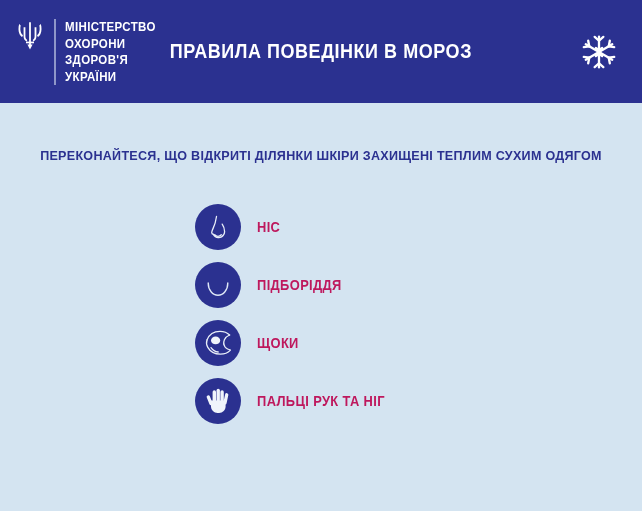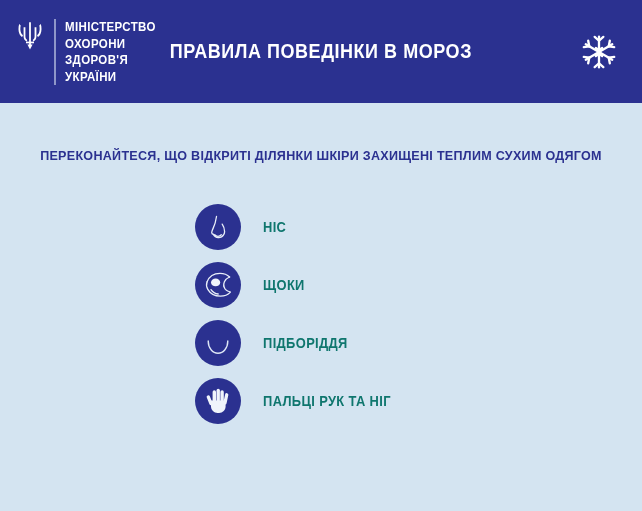--- a/index.html
+++ b/index.html
@@ -132,22 +132,22 @@
     border-radius: 50%;
     background: #2b3190;
     flex: 0 0 auto;
     display: flex;
     align-items: center;
     justify-content: center;
     overflow: hidden;
   }
   .item-icon svg { display: block; }
   .item-label {
-    margin-left: 22px;
-    color: #0f766e;
+    margin-left: 16px;
+    color: #be185d;
     font-size: 14px;
     font-weight: bold;
     letter-spacing: 0.4px;
     font-family: "Liberation Sans Narrow", "Liberation Sans", sans-serif;
     white-space: nowrap;
   }
   .item-label span {
     display: inline-block;
     transform: scaleX(0.92);
     transform-origin: left center;
@@ -230,49 +230,49 @@
       </div>
       <div class="item-label">
         <span>НІС</span>
       </div>
     </div>
 
 
     <div class="item">
       <div class="item-icon">
         <svg width="46" height="46" viewBox="0 0 46 46">
+          <path d="M13.2 21.0c0 7.0 4.4 12.2 9.8 12.2s9.8-5.2 9.8-12.2" fill="none" stroke="#dde6f5" stroke-width="1.4" stroke-linecap="round"></path>
+        </svg>
+      </div>
+      <div class="item-label">
+        <span>ПІДБОРІДДЯ</span>
+      </div>
+    </div>
+
+    <div class="item">
+      <div class="item-icon">
+        <svg width="46" height="46" viewBox="0 0 46 46">
           <g fill="none" stroke="#e8eef8" stroke-width="1.3" stroke-linecap="round" stroke-linejoin="round">
             <path d="M12.0 20.0c2.0-5.2 7.0-8.6 13.0-8.6 4.0 0 7.4 1.4 9.6 3.6"></path>
             <path d="M12.0 20.0c-0.8 2.4-0.6 5.0 0.8 7.4 2.4 4.2 7.2 6.8 12.6 6.8 4.2 0 7.6-1.4 9.8-3.8"></path>
             <path d="M34.6 15.0c-2.4 1.0-4.2 2.6-5.2 4.8-0.6 1.4-0.8 2.8-0.6 4.2"></path>
             <path d="M28.8 24.0c0.4 2.2 1.8 4.0 3.8 5.0 0.8 0.4 1.6 0.7 2.6 0.8"></path>
             <path d="M16.0 27.6c1.6 2.4 4.2 4.0 7.2 4.4"></path>
           </g>
           <ellipse cx="20.6" cy="20.4" rx="4.6" ry="3.9" fill="#f0f4fb" stroke="none"></ellipse>
         </svg>
       </div>
       <div class="item-label">
         <span>ЩОКИ</span>
       </div>
     </div>
 
     <div class="item">
       <div class="item-icon">
         <svg width="46" height="46" viewBox="0 0 46 46">
-          <path d="M13.2 21.0c0 7.0 4.4 12.2 9.8 12.2s9.8-5.2 9.8-12.2" fill="none" stroke="#dde6f5" stroke-width="1.4" stroke-linecap="round"></path>
-        </svg>
-      </div>
-      <div class="item-label">
-        <span>ПІДБОРІДДЯ</span>
-      </div>
-    </div>
-
-    <div class="item">
-      <div class="item-icon">
-        <svg width="46" height="46" viewBox="0 0 46 46">
           <g fill="#f0f4fb">
             <rect x="13.0" y="17.0" width="3.3" height="10.5" rx="1.65" transform="rotate(-22 14.65 22.25)"></rect>
             <rect x="17.6" y="12.2" width="3.4" height="14.0" rx="1.7"></rect>
             <rect x="21.5" y="10.8" width="3.4" height="15.4" rx="1.7"></rect>
             <rect x="25.4" y="12.2" width="3.4" height="14.0" rx="1.7"></rect>
             <rect x="29.2" y="15.0" width="3.3" height="11.6" rx="1.65" transform="rotate(12 30.85 20.8)"></rect>
             <path d="M16.0 22.5h14.6v6.0c0 3.6-2.9 6.4-6.6 6.4h-1.4c-3.7 0-6.6-2.8-6.6-6.4z"></path>
           </g>
         </svg>
       </div>

